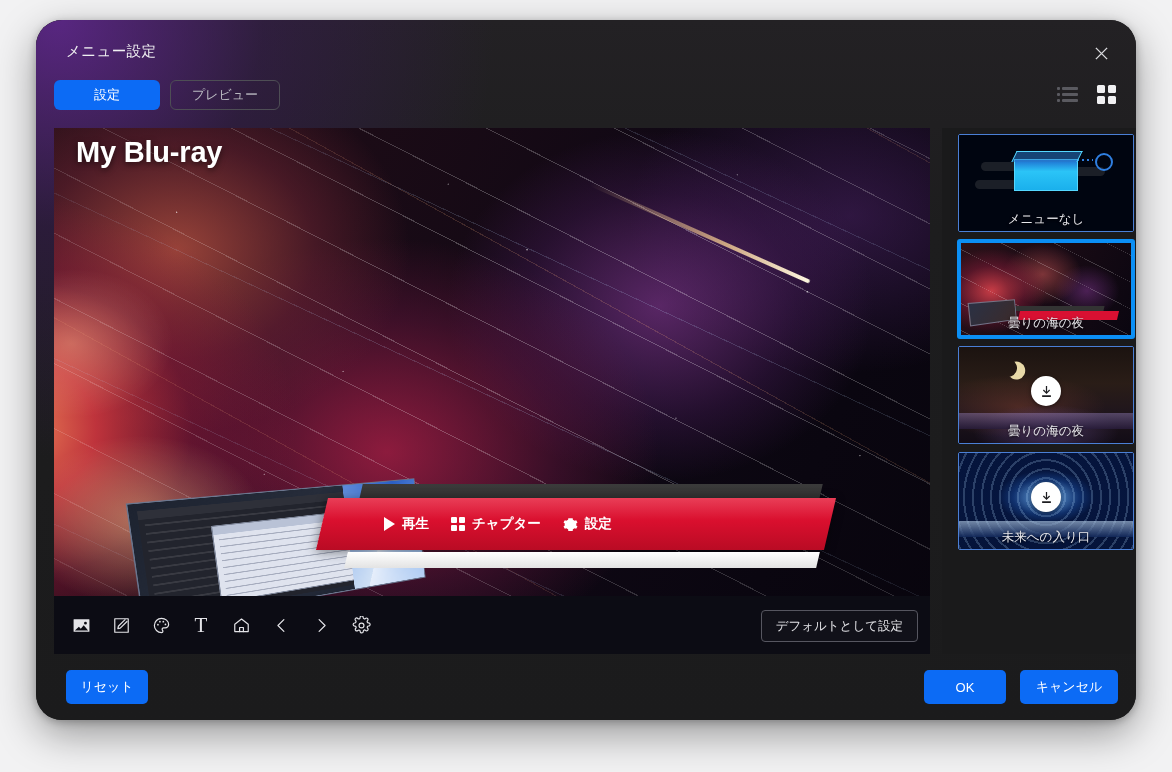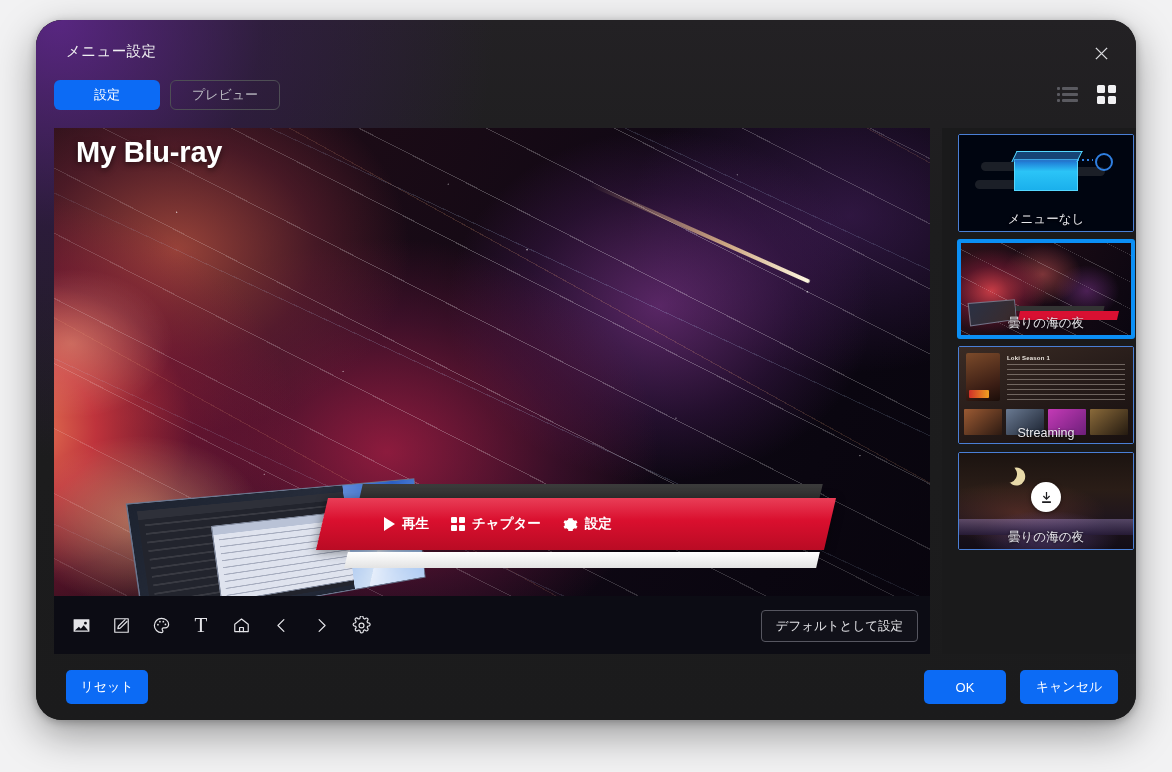--- a/index.html
+++ b/index.html
@@ -594,49 +594,48 @@
       <div class="tpl-card selected">
         <div class="art art-cosmos">
           <span class="st"></span>
           <span class="darkbar"></span>
           <span class="redbar"></span>
           <span class="lap"></span>
         </div>
         <div class="tpl-label">曇りの海の夜</div>
       </div>
 
-      <div class="tpl-card">
-        <div class="art art-stream">
-          <span class="poster"></span>
-          <span class="st-title">Loki Season 1</span>
-          <span class="st-lines"></span>
-          <span class="st-row">
-              <i></i>
-              <i></i>
-              <i></i>
-              <i></i>
-            </span>
-        </div>
-        <div class="tpl-label">Streaming</div>
-      </div>
 
       <div class="tpl-card">
         <div class="art art-night">
           <span class="moon"></span>
           <span class="sea"></span>
         </div>
         <div class="tpl-dl">
           <svg viewBox="0 0 24 24">
             <path d="M11 3h2v9.2l3.3-3.3 1.4 1.4L12 16 6.3 10.3l1.4-1.4L11 12.2z"></path>
             <path d="M5 18h14v2.6H5z"></path>
           </svg>
         </div>
         <div class="tpl-label">曇りの海の夜</div>
       </div>
 
+      <div class="tpl-card">
+        <div class="art art-future">
+          <span class="rings"></span>
+          <span class="ground"></span>
+        </div>
+        <div class="tpl-dl">
+          <svg viewBox="0 0 24 24">
+            <path d="M11 3h2v9.2l3.3-3.3 1.4 1.4L12 16 6.3 10.3l1.4-1.4L11 12.2z"></path>
+            <path d="M5 18h14v2.6H5z"></path>
+          </svg>
+        </div>
+        <div class="tpl-label">未来への入り口</div>
+      </div>
 
     </div>
 
   </div>
 
   <div class="footer">
     <button class="btn btn-reset">リセット</button>
     <button class="btn btn-ok">OK</button>
     <button class="btn btn-cancel">キャンセル</button>
   </div>

